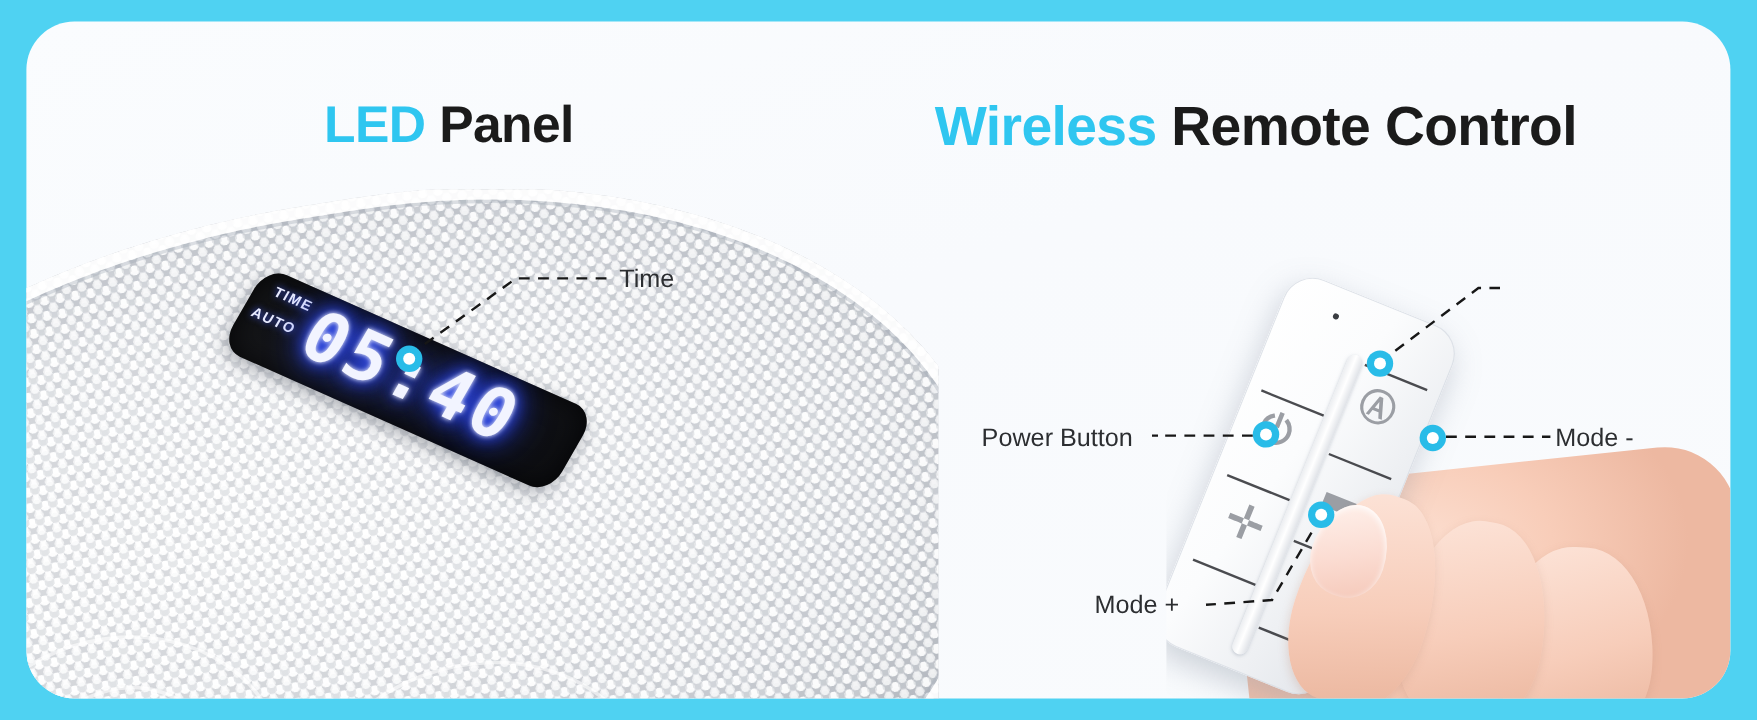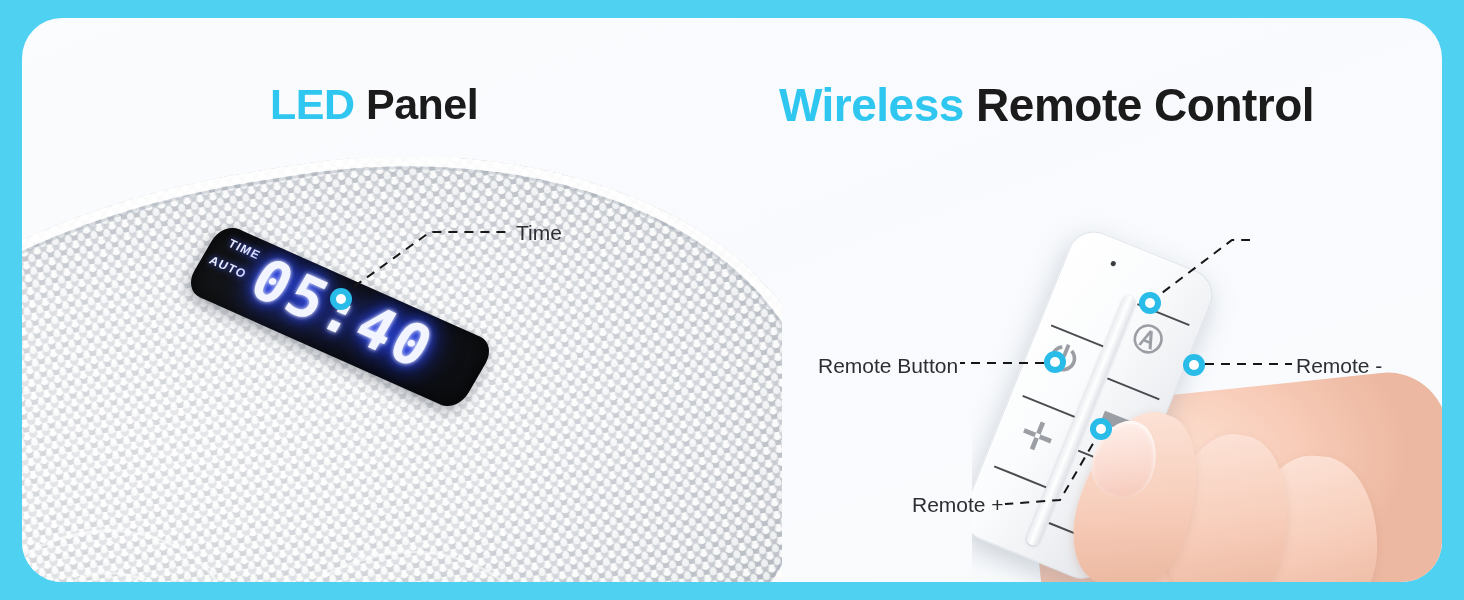--- a/index.html
+++ b/index.html
@@ -250,16 +250,16 @@
     </g>
   </svg>
 
   <span class="dot" id="dot-time"></span>
   <span class="dot" id="dot-auto"></span>
   <span class="dot" id="dot-power"></span>
   <span class="dot" id="dot-minus"></span>
   <span class="dot" id="dot-plusb"></span>
 
   <span class="calloutLabel" id="lbl-time">Time</span>
-  <span class="calloutLabel" id="lbl-power">Remote Button</span>
-  <span class="calloutLabel" id="lbl-minus">Remote -</span>
-  <span class="calloutLabel" id="lbl-plus">Remote +</span>
+  <span class="calloutLabel" id="lbl-power">Power Button</span>
+  <span class="calloutLabel" id="lbl-minus">Mode -</span>
+  <span class="calloutLabel" id="lbl-plus">Mode +</span>
 </div>
 
 </body></html>

